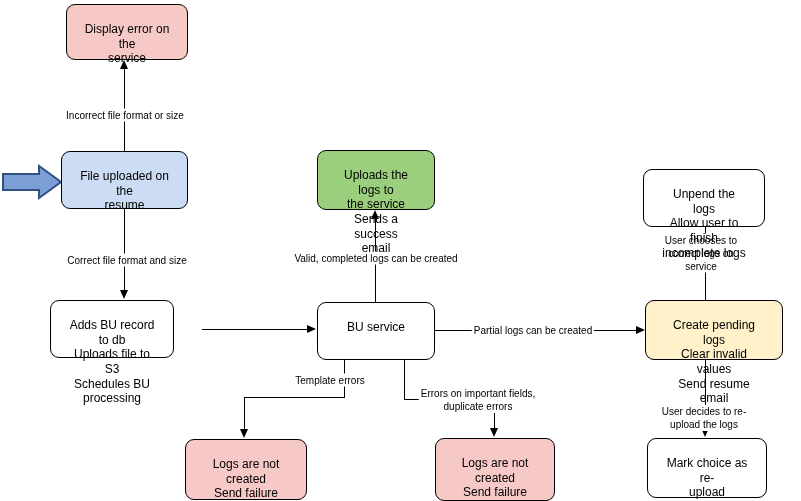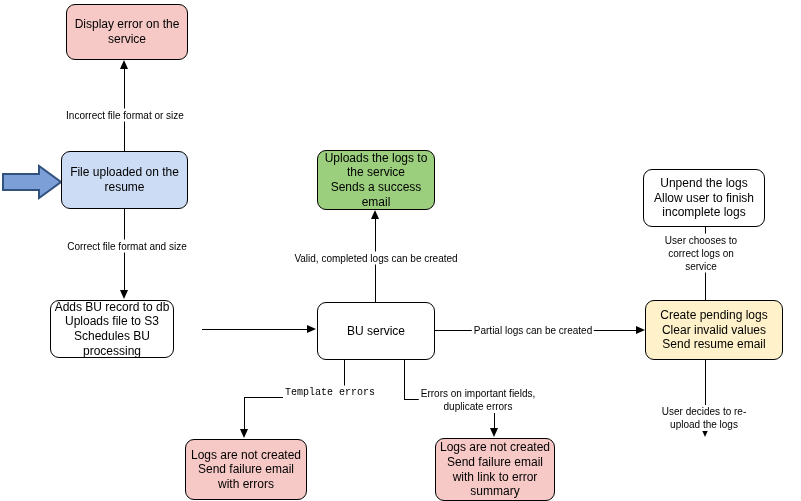--- a/index.html
+++ b/index.html
@@ -2,23 +2,23 @@
 <html><head>
 <meta charset="utf-8">
 <style>
   html,body{margin:0;padding:0;background:#fff;}
   .stage{
     position:relative;width:801px;height:501px;background:#ffffff;
     overflow:hidden;font-family:"Liberation Sans",sans-serif;color:#000;
   }
   .node{
     position:absolute;border:1.3px solid #000;border-radius:9px;
-    display:flex;align-items:center;justify-content:center;
+    display:flex;align-items:flex-start;justify-content:center;
     text-align:center;font-size:12px;line-height:1.22;box-sizing:border-box;
-    padding:2px;
+    padding:17px;
   }
   .node-text{white-space:pre-line;}
   .fill-pink{background:#F6C9C6;}
   .fill-blue{background:#CCDCF4;}
   .fill-green{background:#9BCF7D;}
   .fill-yellow{background:#FFF1C9;}
   .fill-white{background:#ffffff;}
   .line{position:absolute;background:#000;}
   .lh{height:1.3px;}
   .lv{width:1.3px;}
@@ -60,24 +60,24 @@
   <div class="arr arr-down" style="left:120px;top:290px;"></div>
   <div class="arr arr-right" style="left:307px;top:325px;"></div>
   <div class="arr arr-up" style="left:371px;top:210px;"></div>
   <div class="arr arr-right" style="left:636px;top:326px;"></div>
   <div class="arr arr-down" style="left:240px;top:429px;"></div>
   <div class="arr arr-down" style="left:490px;top:428px;"></div>
   <div class="arr arr-up" style="left:701px;top:200px;"></div>
   <div class="arr arr-down" style="left:701px;top:428px;"></div>
 
   <div class="edge-label" style="left:125px;top:115px;">Incorrect file format or size</div>
-  <div class="edge-label" style="left:127px;top:246px;">Correct file format and size</div>
+  <div class="edge-label" style="left:127px;top:260px;">Correct file format and size</div>
   <div class="edge-label" style="left:376px;top:258px;">Valid, completed logs can be created</div>
   <div class="edge-label" style="left:533px;top:330px;">Partial logs can be created</div>
-  <div class="edge-label" style="left:330px;top:392px;font-family:Liberation Mono, monospace;">Template errors</div>
+  <div class="edge-label" style="left:330px;top:380px;">Template errors</div>
   <div class="edge-label" style="left:478px;top:400px;">Errors on important fields,
 duplicate errors</div>
   <div class="edge-label" style="left:701px;top:253px;">User chooses to correct logs on service</div>
   <div class="edge-label" style="left:704px;top:418px;">User decides to re-upload the logs</div>
 
   <div class="node fill-pink" style="left:66px;top:4px;width:122px;height:56px;">
     <div class="node-text">Display error on the
 service</div>
   </div>
   <div class="node fill-blue" style="left:61px;top:151px;width:127px;height:58px;">
@@ -101,20 +101,24 @@
   <div class="node fill-white" style="left:643px;top:140px;width:122px;height:58px;margin-top:29px;">
     <div class="node-text">Unpend the logs
 Allow user to finish
 incomplete logs</div>
   </div>
   <div class="node fill-yellow" style="left:645px;top:300px;width:138px;height:60px;">
     <div class="node-text">Create pending logs
 Clear invalid values
 Send resume email</div>
   </div>
+  <div class="node fill-white" style="left:647px;top:438px;width:120px;height:60px;">
+    <div class="node-text">Mark choice as re-
+upload</div>
+  </div>
   <div class="node fill-pink" style="left:185px;top:439px;width:122px;height:61px;">
     <div class="node-text">Logs are not created
 Send failure email
 with errors</div>
   </div>
   <div class="node fill-pink" style="left:435px;top:438px;width:120px;height:63px;">
     <div class="node-text">Logs are not created
 Send failure email
 with link to error
 summary</div>

